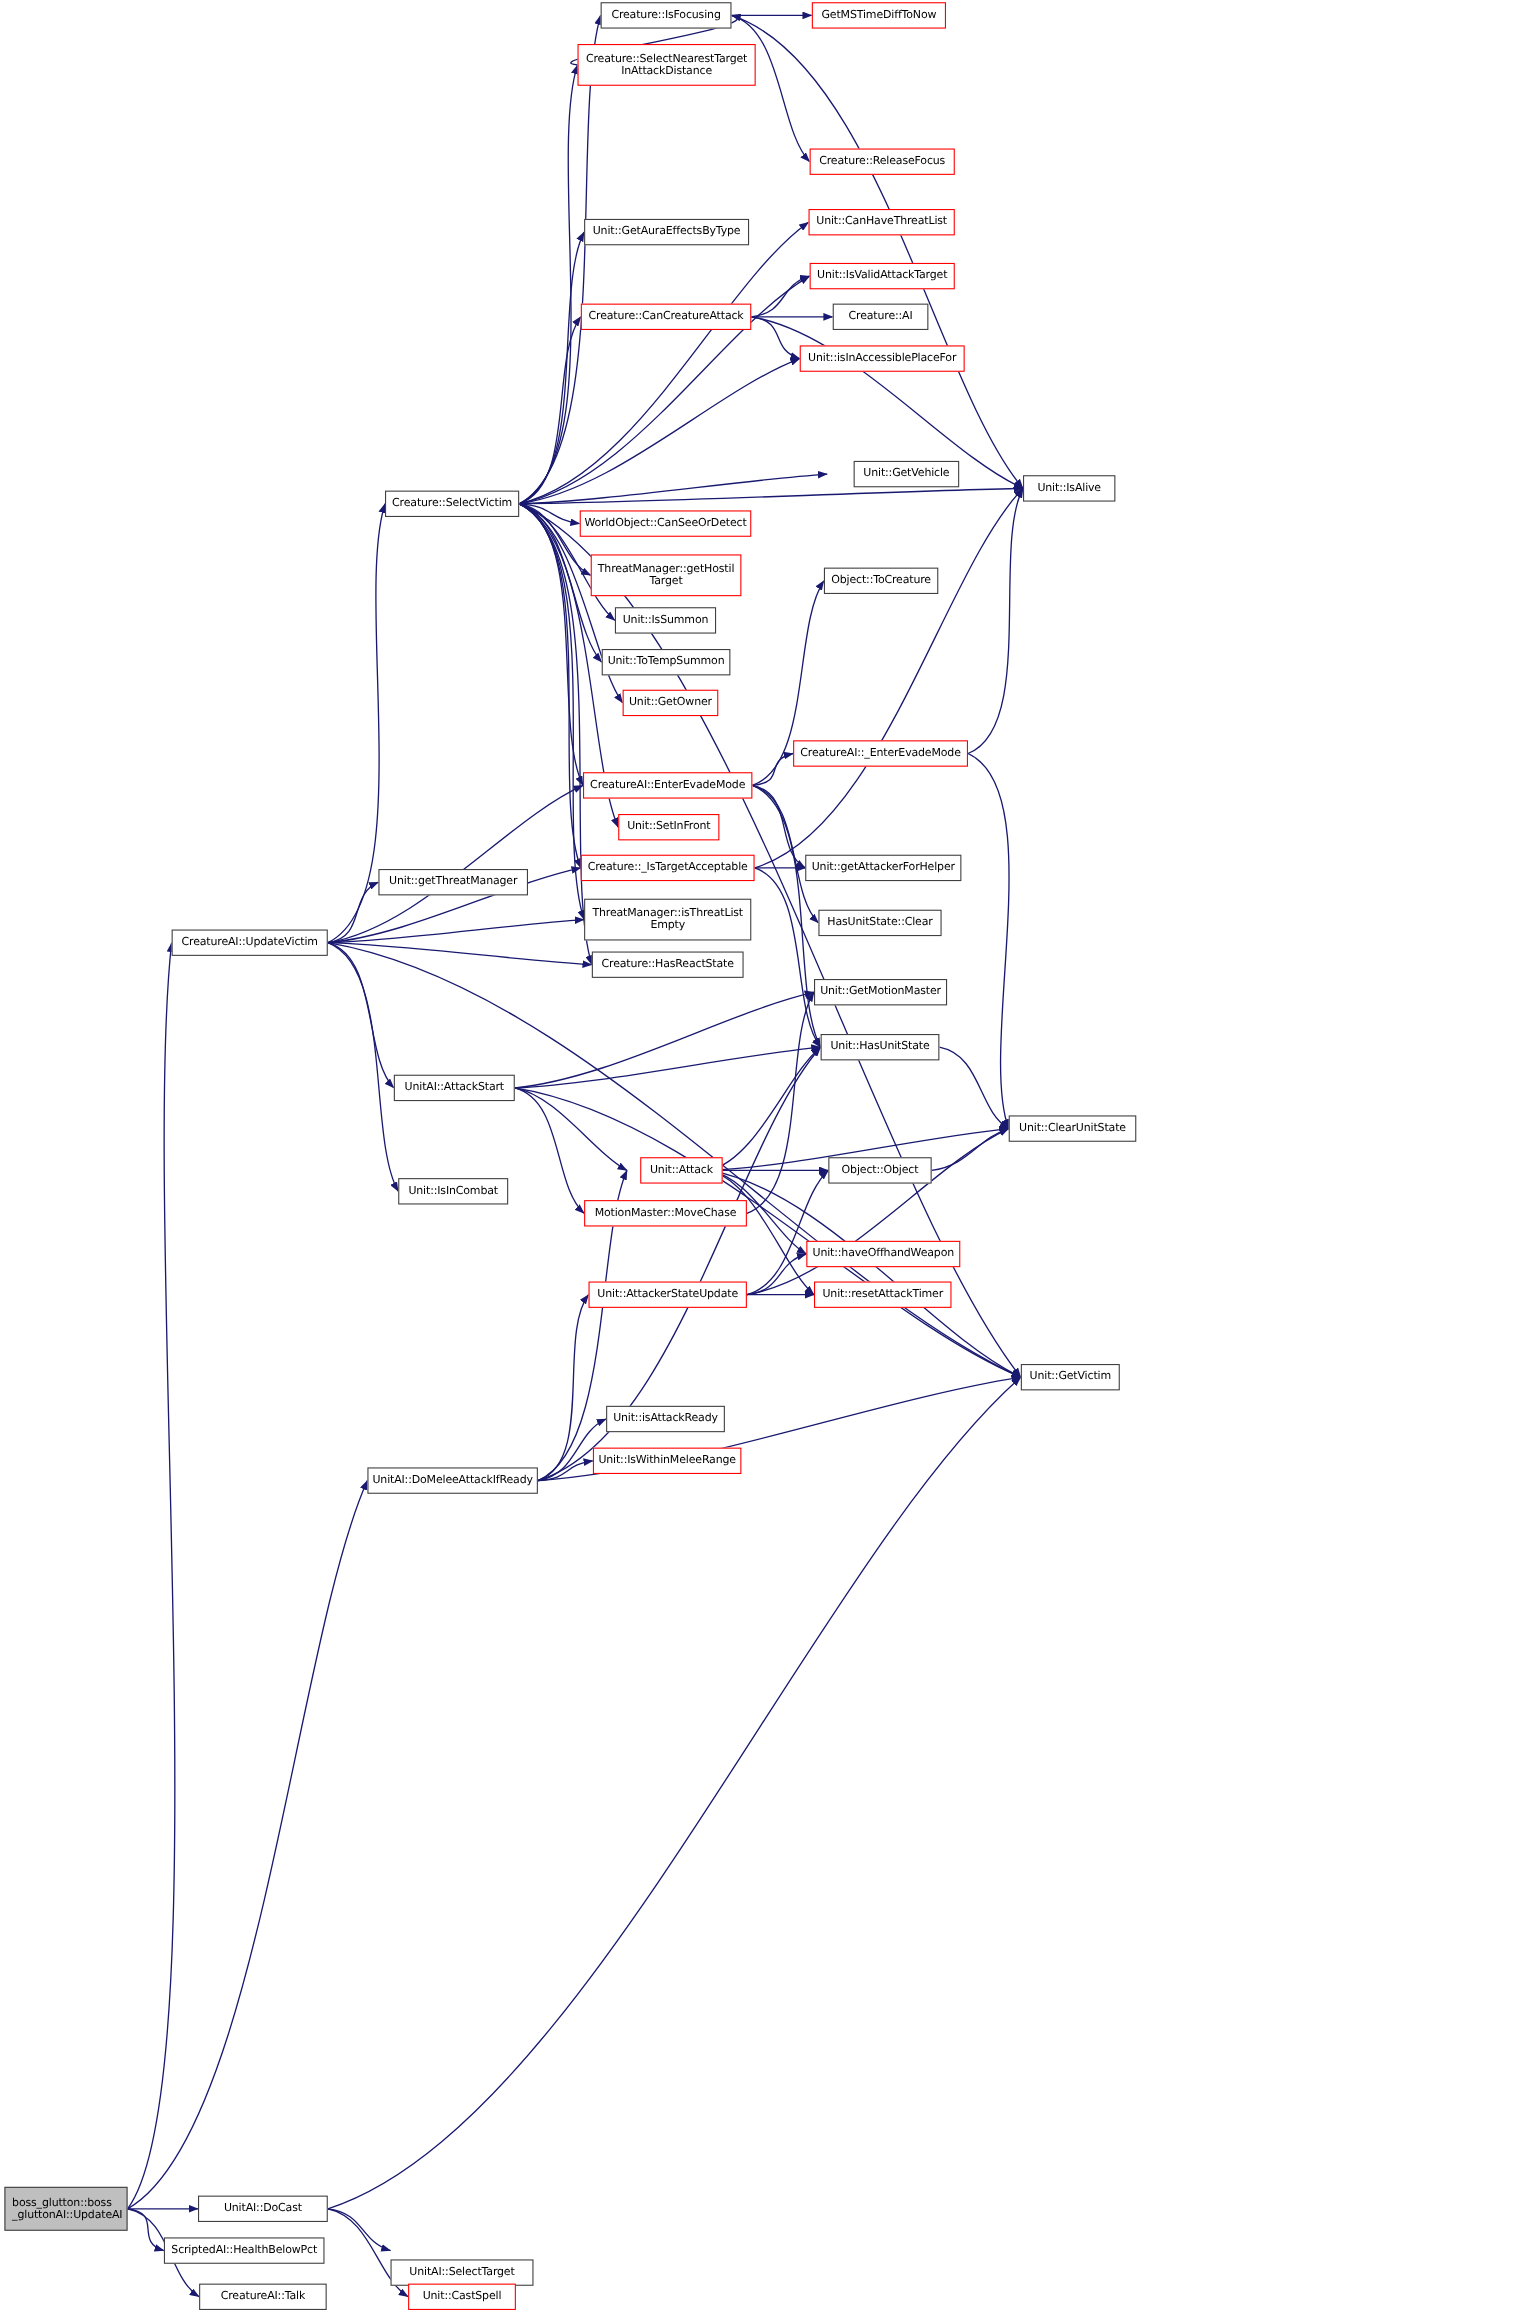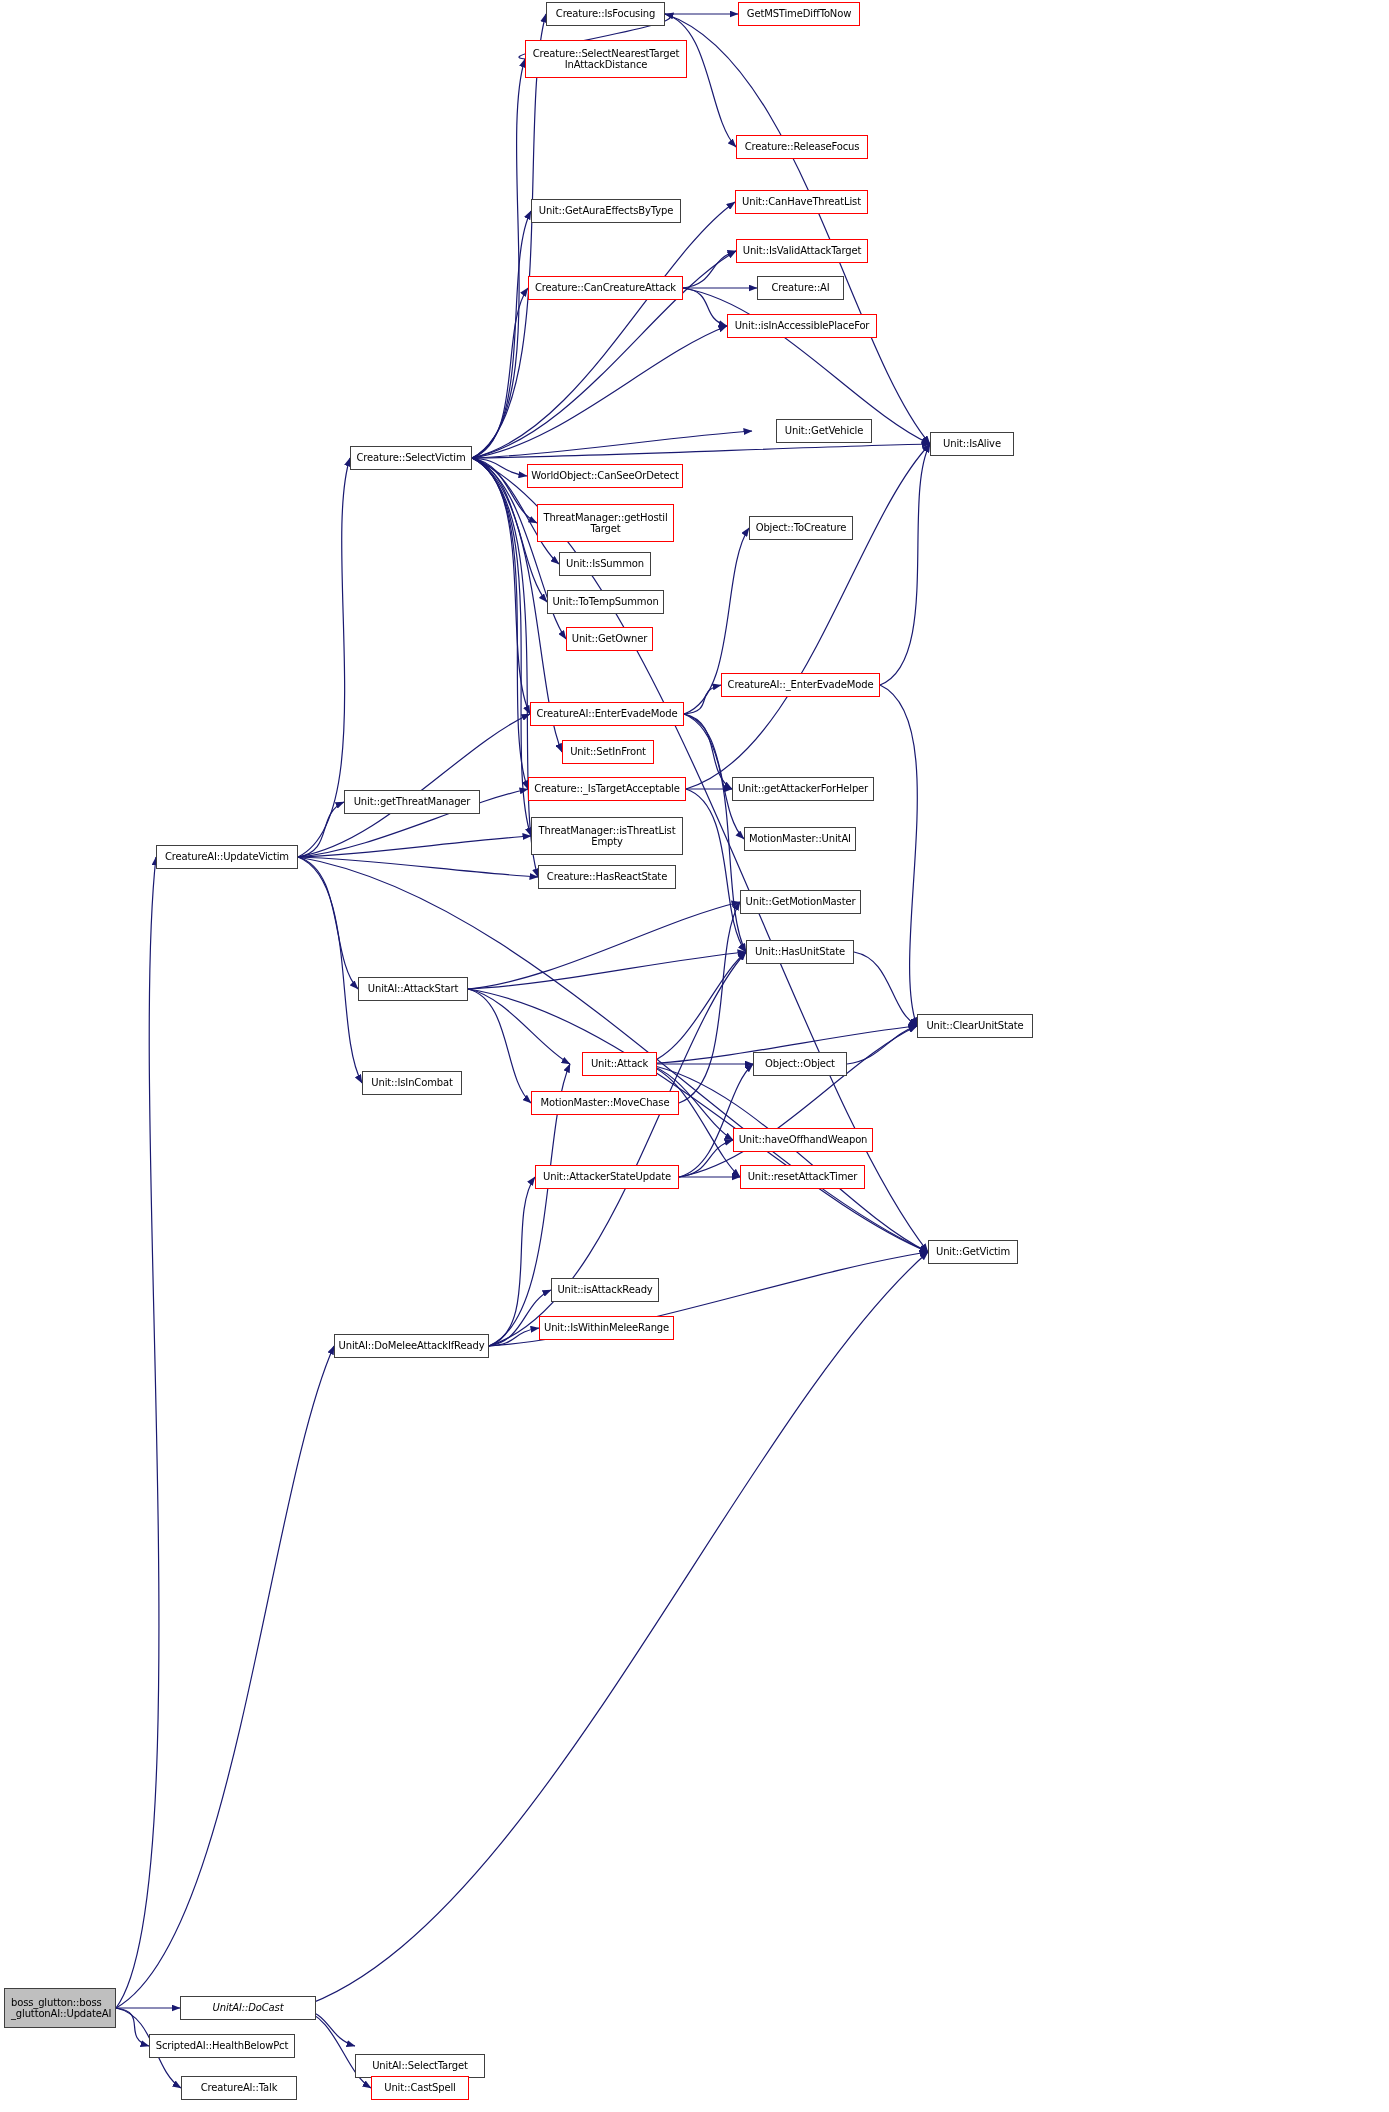--- a/index.html
+++ b/index.html
@@ -130,21 +130,21 @@
         <path d="M679,1177 C766.4025,1161.9 845.6,1059.22 917,1026" fill="none" stroke="#191970" stroke-width="1.2" marker-end="url(#arrow)"></path>
         <path d="M880,685 C954.8875,719.1 889,950.98 917,1026" fill="none" stroke="#191970" stroke-width="1.2" marker-end="url(#arrow)"></path>
         <path d="M880,685 C941.1375,660.9 902,497.02 930,444" fill="none" stroke="#191970" stroke-width="1.2" marker-end="url(#arrow)"></path>
         <path d="M847,1064 C880.225,1060.2 889,1034.36 917,1026" fill="none" stroke="#191970" stroke-width="1.2" marker-end="url(#arrow)"></path>
         <path d="M854,952 C892.175,959.4 889,1009.72 917,1026" fill="none" stroke="#191970" stroke-width="1.2" marker-end="url(#arrow)"></path>
       </g>
   </svg>
   <div id="node-layer">
       <div class="node root" style="left: 4px; top: 1988px; width: 112px; height: 40px;">boss_glutton::boss
 _gluttonAI::UpdateAI</div>
-      <div class="node" style="left: 180px; top: 1996px; width: 136px; height: 24px; font-style: italic;">UnitAI::DoCast</div>
+      <div class="node" style="left: 180px; top: 1996px; width: 118px; height: 24px;">UnitAI::DoCast</div>
       <div class="node" style="left: 149px; top: 2034px; width: 146px; height: 24px;">ScriptedAI::HealthBelowPct</div>
       <div class="node" style="left: 181px; top: 2076px; width: 116px; height: 24px;">CreatureAI::Talk</div>
       <div class="node" style="left: 355px; top: 2034px; width: 130px; height: 24px; margin-top: 20px;">UnitAI::SelectTarget</div>
       <div class="node red" style="left: 371px; top: 2076px; width: 98px; height: 24px;">Unit::CastSpell</div>
       <div class="node" style="left: 156px; top: 845px; width: 142px; height: 24px;">CreatureAI::UpdateVictim</div>
       <div class="node" style="left: 344px; top: 790px; width: 136px; height: 24px;">Unit::getThreatManager</div>
       <div class="node" style="left: 362px; top: 1071px; width: 100px; height: 24px;">Unit::IsInCombat</div>
       <div class="node" style="left: 358px; top: 977px; width: 110px; height: 24px;">UnitAI::AttackStart</div>
       <div class="node" style="left: 334px; top: 1334px; width: 155px; height: 24px;">UnitAI::DoMeleeAttackIfReady</div>
       <div class="node" style="left: 350px; top: 446px; width: 122px; height: 24px;">Creature::SelectVictim</div>
@@ -173,21 +173,21 @@
       <div class="node red" style="left: 738px; top: 2px; width: 122px; height: 24px;">GetMSTimeDiffToNow</div>
       <div class="node red" style="left: 736px; top: 135px; width: 132px; height: 24px;">Creature::ReleaseFocus</div>
       <div class="node red" style="left: 735px; top: 190px; width: 133px; height: 24px;">Unit::CanHaveThreatList</div>
       <div class="node red" style="left: 736px; top: 239px; width: 132px; height: 24px;">Unit::IsValidAttackTarget</div>
       <div class="node" style="left: 757px; top: 276px; width: 87px; height: 24px;">Creature::AI</div>
       <div class="node red" style="left: 727px; top: 314px; width: 150px; height: 24px;">Unit::isInAccessiblePlaceFor</div>
       <div class="node" style="left: 776px; top: 419px; width: 96px; height: 24px;">Unit::GetVehicle</div>
       <div class="node" style="left: 749px; top: 516px; width: 104px; height: 24px;">Object::ToCreature</div>
       <div class="node red" style="left: 721px; top: 673px; width: 159px; height: 24px;">CreatureAI::_EnterEvadeMode</div>
       <div class="node" style="left: 732px; top: 777px; width: 142px; height: 24px;">Unit::getAttackerForHelper</div>
-      <div class="node" style="left: 744px; top: 827px; width: 112px; height: 24px;">MotionMaster::UnitAI</div>
+      <div class="node" style="left: 744px; top: 827px; width: 112px; height: 24px;">HasUnitState::Clear</div>
       <div class="node" style="left: 740px; top: 890px; width: 121px; height: 24px;">Unit::GetMotionMaster</div>
       <div class="node" style="left: 746px; top: 940px; width: 108px; height: 24px;">Unit::HasUnitState</div>
       <div class="node" style="left: 753px; top: 1052px; width: 94px; height: 24px;">Object::Object</div>
       <div class="node red" style="left: 733px; top: 1128px; width: 140px; height: 24px;">Unit::haveOffhandWeapon</div>
       <div class="node red" style="left: 740px; top: 1165px; width: 125px; height: 24px;">Unit::resetAttackTimer</div>
       <div class="node" style="left: 930px; top: 432px; width: 84px; height: 24px;">Unit::IsAlive</div>
       <div class="node" style="left: 917px; top: 1014px; width: 116px; height: 24px;">Unit::ClearUnitState</div>
       <div class="node" style="left: 928px; top: 1240px; width: 90px; height: 24px;">Unit::GetVictim</div>
     </div>
 </div>

